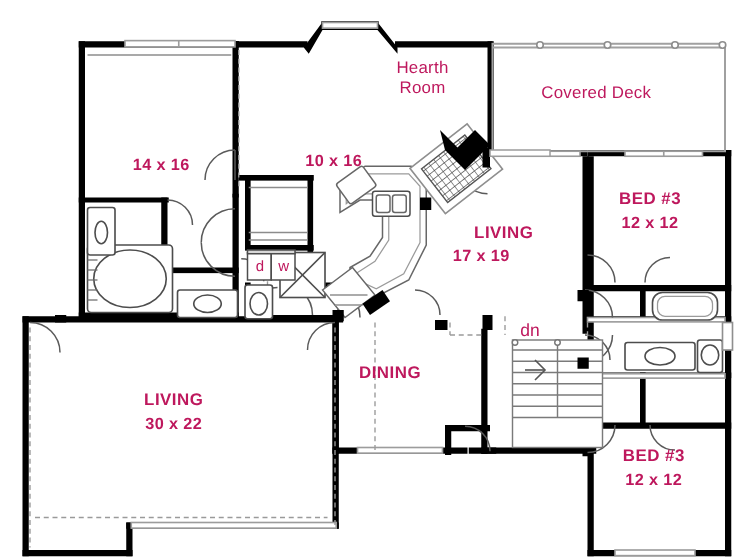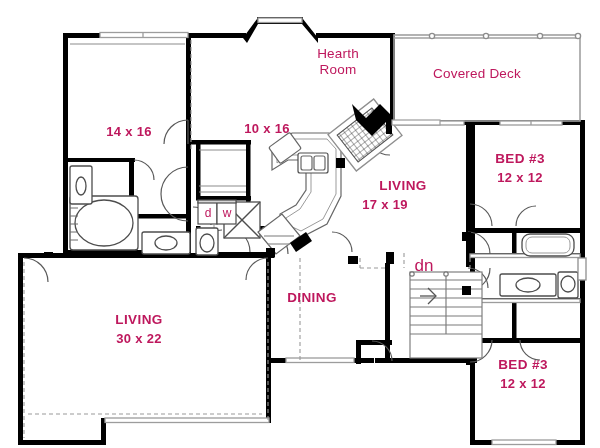--- a/index.html
+++ b/index.html
@@ -4,21 +4,21 @@
 <style>
   html,body{margin:0;padding:0;background:#fff;}
   body{width:600px;height:448px;overflow:hidden;
        font-family:"Liberation Sans",sans-serif;}
   #plan{position:relative;width:600px;height:448px;background:#ffffff;}
   #plan svg{position:absolute;left:0;top:0;}
   .lbl{position:absolute;text-align:center;color:#be185d;white-space:pre;line-height:1.18;}
   .room-name{font-weight:bold;font-size:13.5px;letter-spacing:.4px;}
   .room-dim{font-weight:bold;font-size:13px;letter-spacing:.3px;}
   .soft{font-weight:normal;font-size:13.5px;letter-spacing:.2px;}
-  .tiny{font-size:17px;font-weight:normal;}
+  .tiny{font-size:14px;font-weight:normal;}
   .appl{font-size:12px;font-weight:normal;}
 </style>
 </head>
 <body>
 
 <div id="plan">
 
 <svg width="600" height="448" viewBox="0 0 600 448">
 
   <defs>

